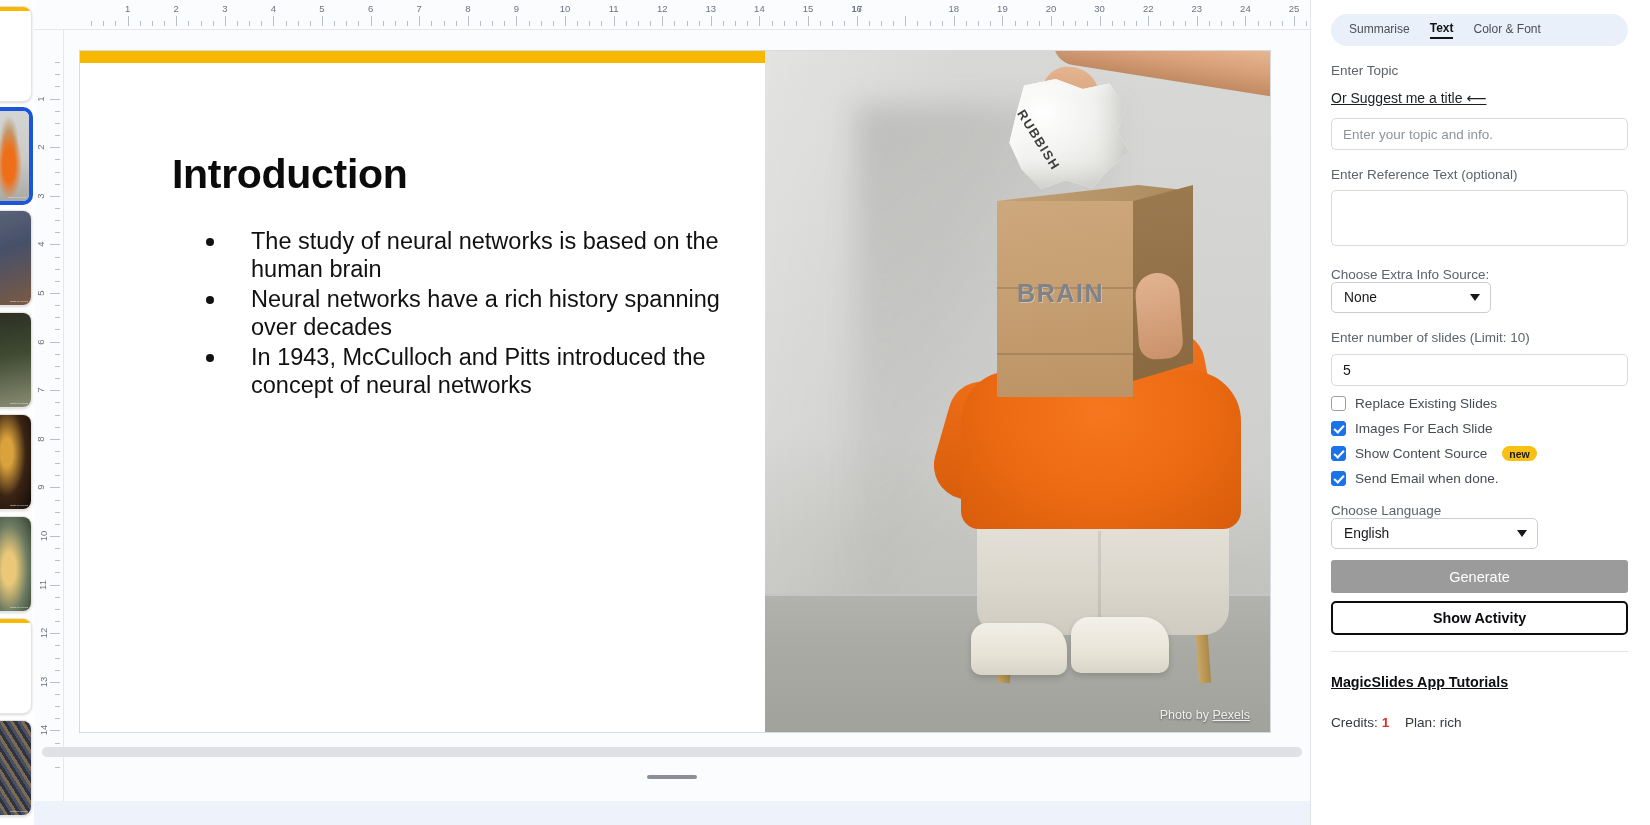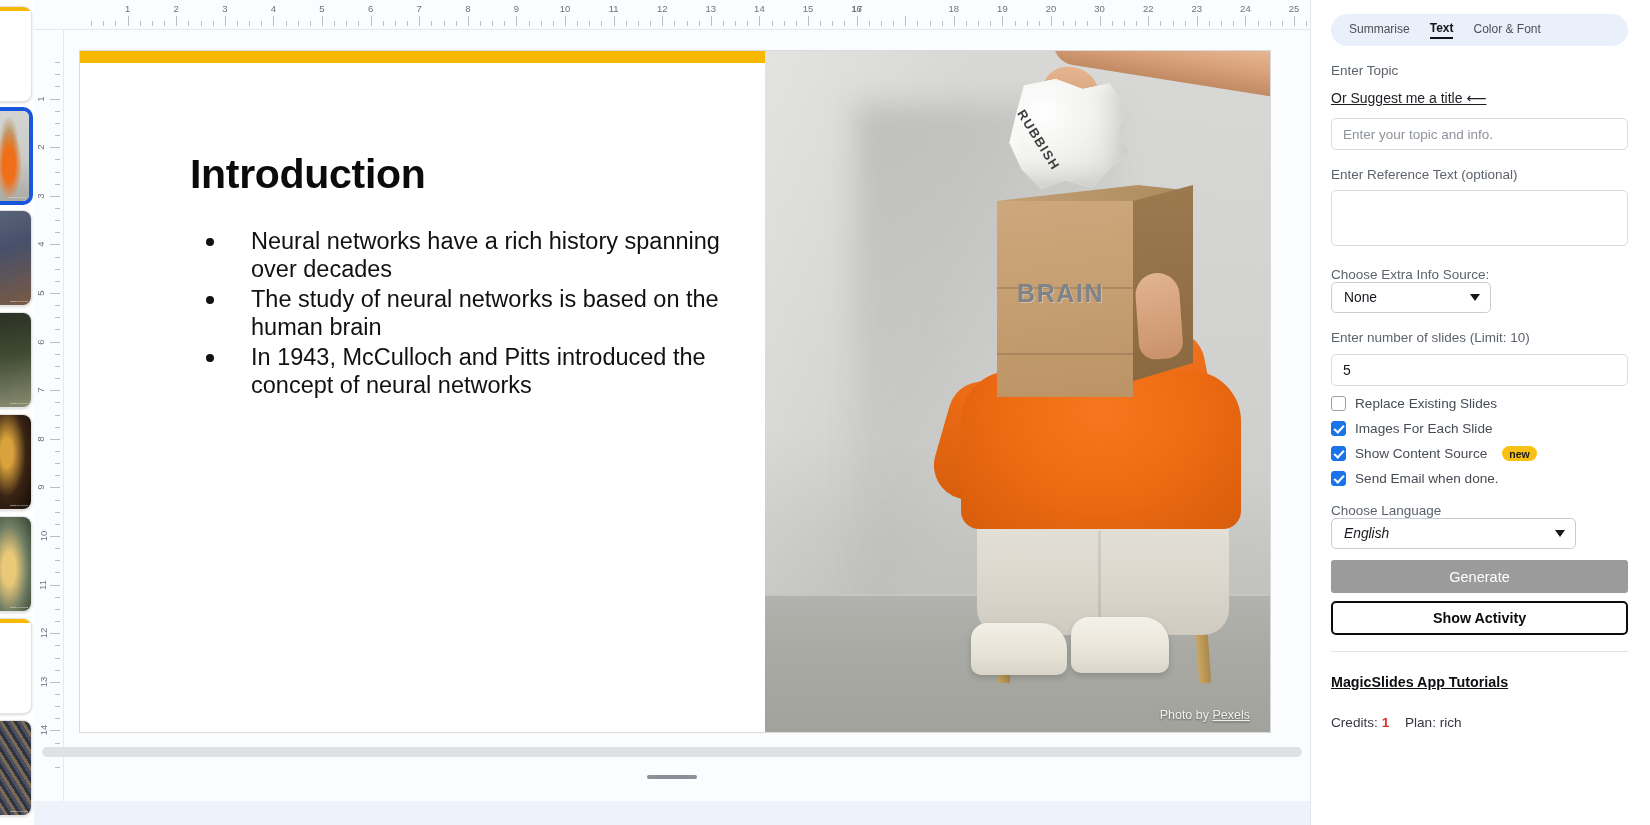--- a/index.html
+++ b/index.html
@@ -82,21 +82,21 @@
   .slide-left {
     position: relative;
     width: 685px; height: 100%;
     background: #fff;
   }
   .accent-bar {
     position: absolute; top: 0; left: 0; right: 0;
     height: 12px; background: #f9b800;
   }
   .slide-title {
-    position: absolute; left: 110px; top: 100px;
+    position: absolute; left: 92px; top: 100px;
     font-size: 41px; font-weight: 700; color: #0b0b0b;
     letter-spacing: -0.3px;
     font-family: "Liberation Sans", sans-serif;
   }
   .bullets {
     position: absolute; left: 113px; top: 176px; right: 18px;
     margin: 0; padding: 0; list-style: none;
   }
   .bullets li {
     position: relative;
@@ -327,21 +327,21 @@
   }
   .select-wrap { position: relative; }
   .sel-box {
     display: flex; align-items: center; justify-content: space-between;
     border: 1px solid #c9ccd1; border-radius: 5px;
     height: 31px; padding: 0 10px 0 12px;
     font-size: 13.8px; color: #16181d; background: #fff; cursor: pointer;
     font-family: "Liberation Sans", sans-serif;
   }
   .sel-box.narrow { width: 160px; }
-  .sel-box.lang { width: 245px; font-style: italic; }
+  .sel-box.lang { width: 207px; }
   .caret { width: 0; height: 0; border-left: 5.5px solid transparent;
            border-right: 5.5px solid transparent; border-top: 7px solid #16181d; }
 
   .num-input {
     width: 100%; height: 32px; margin-top: 9px;
     border: 1px solid #d7dade; border-radius: 5px;
     padding: 0 11px; font-size: 14px; color: #16181d; background: #fff; outline:none;
     font-family: "Liberation Sans", sans-serif;
   }
 
@@ -639,22 +639,22 @@
         <div class="tick v-minor" style="top: 44.3px;"></div>
         <div class="tick v-minor" style="top: 56.45px;"></div>
       </div>
 
     <div class="slide-wrap">
 
       <div class="slide-left">
         <div class="accent-bar"></div>
         <div class="slide-title">Introduction</div>
         <ul class="bullets">
+          <li>The study of neural networks is based on the human brain</li>
           <li>Neural networks have a rich history spanning over decades</li>
-          <li>The study of neural networks is based on the human brain</li>
           <li>In 1943, McCulloch and Pitts introduced the concept of neural networks</li>
         </ul>
       </div>
 
       <div class="slide-right">
         <div class="ph-wall"></div>
         <div class="ph-shadow"></div>
         <div class="ph-floor"></div>
 
         <div class="ph-arm"></div>

